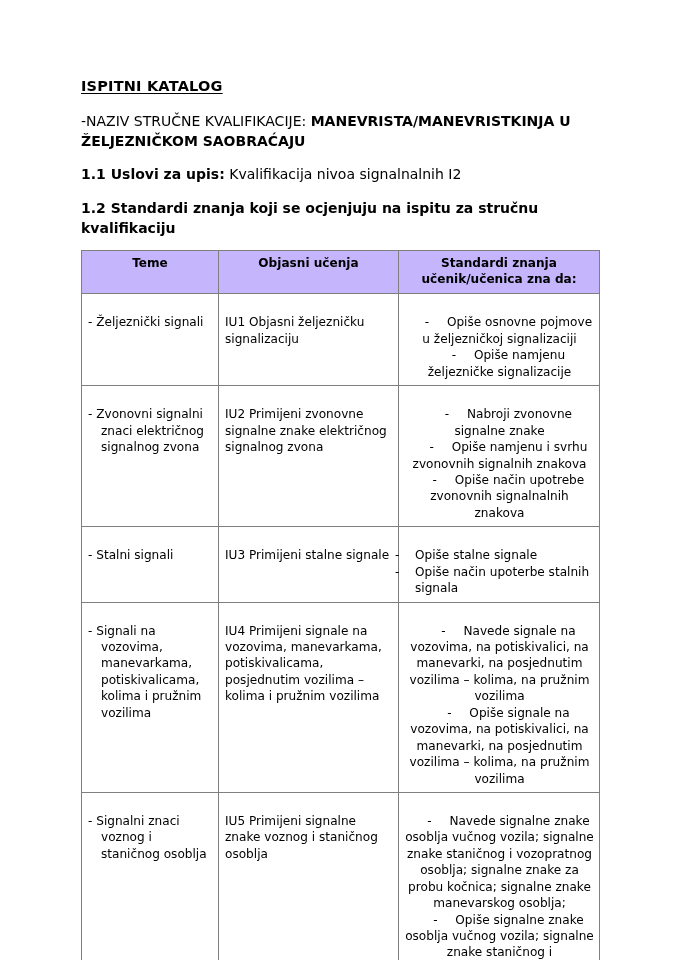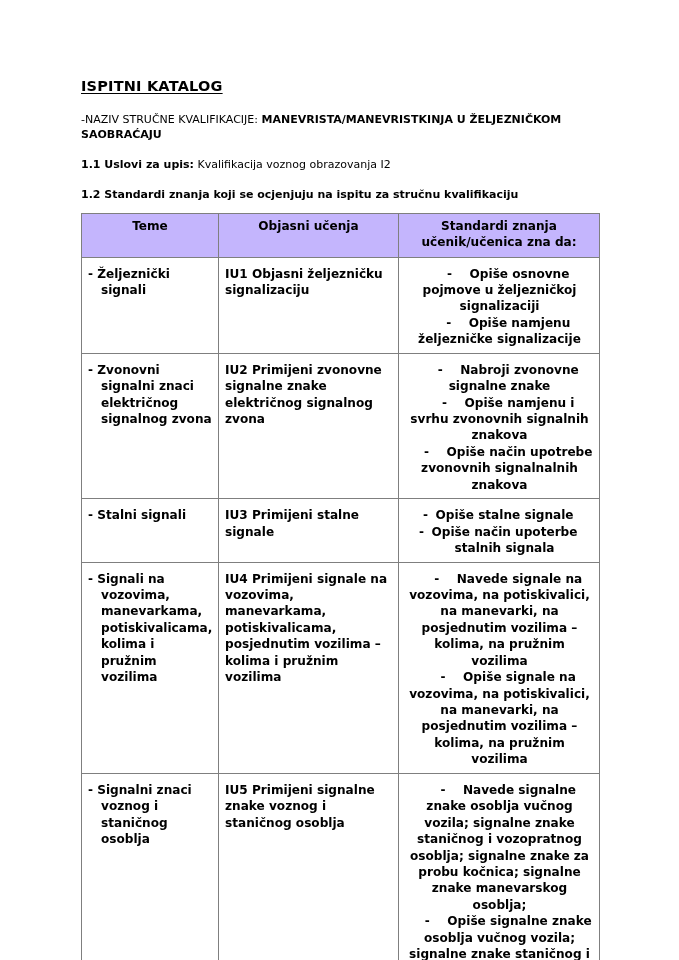--- a/index.html
+++ b/index.html
@@ -30,21 +30,21 @@
     font-size: 14.5px;
     font-weight: bold;
     letter-spacing: 0.2px;
     text-decoration: underline;
     text-underline-offset: 2px;
     margin: 0 0 17px 0;
     line-height: 1.15;
   }
 
   .para {
-    font-size: 11px;
+    font-size: 14px;
     line-height: 1.42;
     margin: 14px 0 13px 0;
   }
   .b { font-weight: bold; }
   .u { text-decoration: underline; text-underline-offset: 1.5px; }
 
   .para-qual { margin-bottom: 14px; }
   .para-nivo { margin-bottom: 14px; }
   .para-unit { margin-bottom: 14px; }
   .para-uslovi { margin-bottom: 14px; }
@@ -53,24 +53,24 @@
   
   table.katalog {
     border-collapse: collapse;
     width: 518px;
     table-layout: fixed;
     margin: 0;
   }
   table.katalog td, table.katalog th {
     border: 1px solid #7f7f7f;
     vertical-align: top;
-    padding: 8px 5px 5px 6px;
+    padding: 20px 5px 5px 6px;
     font-size: 12.1px;
     line-height: 1.36;
-    font-weight: bold;
+    font-weight: normal;
     text-align: left;
   }
   table.katalog thead th {
     background: #c4b5fd;
     font-weight: bold;
     text-align: center;
     padding: 5px 4px 6px 4px;
     line-height: 1.3;
   }
   col.c1 { width: 137px; }
@@ -109,21 +109,20 @@
   ul.dash-tab > li .dash {
     display: inline-block;
     width: 40px;
   }
 
   
   ul.dash-hang {
     list-style: none;
     margin: 0;
     padding: 0;
-    text-align: center;
   }
   ul.dash-hang > li {
     padding-left: 10px;
     text-indent: -10px;
     margin: 0;
   }
   ul.dash-hang > li .dash {
     display: inline-block;
     width: 10px;
   }
@@ -137,21 +136,21 @@
 
   <p class="para para-qual">
     <span>-NAZIV STRUČNE KVALIFIKACIJE:</span>
     <span class="b">MANEVRISTA/MANEVRISTKINJA U ŽELJEZNIČKOM SAOBRAĆAJU</span>
   </p>
 
 
 
   <p class="para para-uslovi">
     <span class="b">1.1 Uslovi za upis:</span>
-    <span>Kvalifikacija voznog obrazovanja I2</span>
+    <span>Kvalifikacija nivoa signalnalnih I2</span>
   </p>
 
   <p class="para para-std b">1.2 Standardi znanja koji se ocjenjuju na ispitu za stručnu kvalifikaciju</p>
 
   <table class="katalog">
     <colgroup>
       <col class="c1">
       <col class="c2">
       <col class="c3">
     </colgroup>

